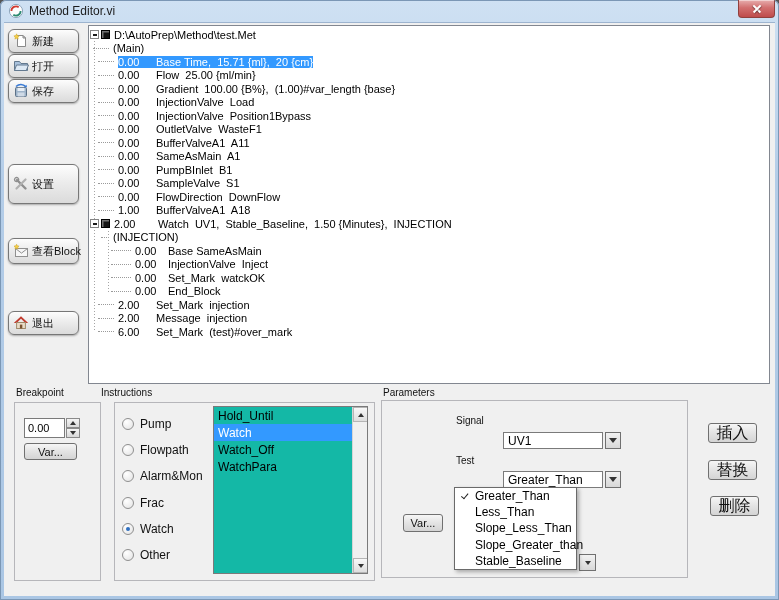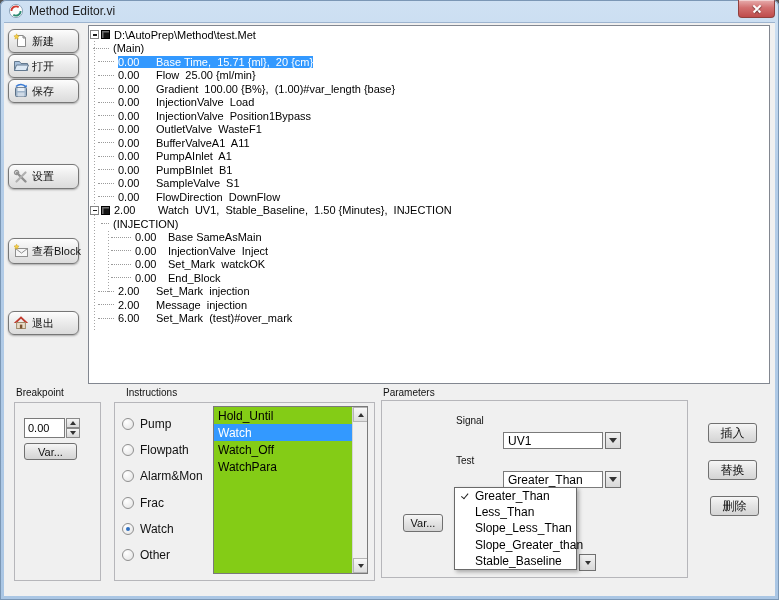--- a/index.html
+++ b/index.html
@@ -55,30 +55,30 @@
   .spinfield{width:41px;height:20px;border:1px solid #7a7a7a;background:#fff;font:11px "Liberation Sans","DejaVu Sans",sans-serif;
     padding:0 3px;color:#000;}
   .spincol{width:14px;height:20px;display:flex;flex-direction:column;margin-left:1px;}
   .spinbtn{flex:1;border:1px solid #8a8a8a;background:linear-gradient(#f5f5f5,#d9d9d9);display:flex;align-items:center;justify-content:center;}
   .tri-up{width:0;height:0;border-left:3px solid transparent;border-right:3px solid transparent;border-bottom:4px solid #333;}
   .tri-down{width:0;height:0;border-left:3px solid transparent;border-right:3px solid transparent;border-top:4px solid #333;}
 
   .btn{position:absolute;border:1px solid #707070;border-radius:3px;
     background:linear-gradient(180deg,#f6f6f6,#e4e4e4 48%,#d4d4d4);
     font-size:11px;color:#111;display:flex;align-items:center;justify-content:center;cursor:default;}
-  .btn.cjk{font-size:12px;text-align:right;}
+  .btn.cjk{font-size:16px;text-align:right;}
 
   
   .radio-row{position:absolute;display:flex;align-items:center;gap:6px;font-size:12px;color:#111;height:14px;}
   .radio{width:12px;height:12px;border:1px solid #8f8f8f;border-radius:50%;flex:none;
     background:radial-gradient(circle at 35% 30%,#fff,#e2e2e2);position:relative;}
   .radio.on::after{content:"";position:absolute;left:3px;top:3px;width:4px;height:4px;border-radius:50%;background:#2f6fc0;}
 
   
-  .listbox{position:absolute;background:#84cc16;border:1px solid #7a7a7a;font-size:12px;overflow:hidden;text-align:center;}
+  .listbox{position:absolute;background:#14b8a6;border:1px solid #7a7a7a;font-size:12px;overflow:hidden;text-align:center;}
   .litem{height:17px;display:flex;align-items:center;padding-left:4px;color:#000;padding-right:18px;white-space:nowrap;}
   .litem.sel{background:#3399ff;color:#fff;}
   .lscroll{position:absolute;right:0;top:0;width:15px;height:100%;background:#f0f0f0;border-left:1px solid #d5d5d5;}
   .lsb{position:absolute;left:0;width:15px;height:15px;background:linear-gradient(#f8f8f8,#dedede);
     border:1px solid #b5b5b5;display:flex;align-items:center;justify-content:center;}
 
   
   .combo{position:absolute;display:flex;margin-left:47px;}
   .cfield{flex:1;height:17px;border:1px solid #7a7a7a;background:#fff;display:flex;align-items:center;
     padding:0 4px;font-size:12px;color:#000;white-space:nowrap;overflow:hidden;}
@@ -120,24 +120,25 @@
       <div class="vline" style="left:19px;top:205px;height:61px;"></div>
     <div class="trow" style="padding-left: 1px;"><span class="exp"><i></i></span><span class="nicon"></span><span class="ttext">D:\AutoPrep\Method\test.Met</span></div>
         <div class="trow" style="padding-left: 4px;"><span class="dash" style="width: 16px;"></span><span class="ttext">(Main)</span></div>
         <div class="trow" style="padding-left: 9px;"><span class="dash" style="width: 16px;"></span><span class="tnum sel" style="width: 38px;">0.00</span><span class="ttext sel">Base Time,  15.71 {ml},  20 {cm}</span></div>
         <div class="trow" style="padding-left: 9px;"><span class="dash" style="width: 16px;"></span><span class="tnum" style="width: 38px;">0.00</span><span class="ttext">Flow  25.00 {ml/min}</span></div>
         <div class="trow" style="padding-left: 9px;"><span class="dash" style="width: 16px;"></span><span class="tnum" style="width: 38px;">0.00</span><span class="ttext">Gradient  100.00 {B%},  (1.00)#var_length {base}</span></div>
         <div class="trow" style="padding-left: 9px;"><span class="dash" style="width: 16px;"></span><span class="tnum" style="width: 38px;">0.00</span><span class="ttext">InjectionValve  Load</span></div>
         <div class="trow" style="padding-left: 9px;"><span class="dash" style="width: 16px;"></span><span class="tnum" style="width: 38px;">0.00</span><span class="ttext">InjectionValve  Position1Bypass</span></div>
         <div class="trow" style="padding-left: 9px;"><span class="dash" style="width: 16px;"></span><span class="tnum" style="width: 38px;">0.00</span><span class="ttext">OutletValve  WasteF1</span></div>
         <div class="trow" style="padding-left: 9px;"><span class="dash" style="width: 16px;"></span><span class="tnum" style="width: 38px;">0.00</span><span class="ttext">BufferValveA1  A11</span></div>
-        <div class="trow" style="padding-left: 9px;"><span class="dash" style="width: 16px;"></span><span class="tnum" style="width: 38px;">0.00</span><span class="ttext">PumpAInlet  A1</span></div>
+        <div class="trow" style="padding-left: 9px;"><span class="dash" style="width: 16px;"></span><span class="tnum" style="width: 38px;">0.00</span><span class="ttext">SameAsMain  A1</span></div>
         <div class="trow" style="padding-left: 9px;"><span class="dash" style="width: 16px;"></span><span class="tnum" style="width: 38px;">0.00</span><span class="ttext">PumpBInlet  B1</span></div>
         <div class="trow" style="padding-left: 9px;"><span class="dash" style="width: 16px;"></span><span class="tnum" style="width: 38px;">0.00</span><span class="ttext">SampleValve  S1</span></div>
         <div class="trow" style="padding-left: 9px;"><span class="dash" style="width: 16px;"></span><span class="tnum" style="width: 38px;">0.00</span><span class="ttext">FlowDirection  DownFlow</span></div>
+        <div class="trow" style="padding-left: 9px;"><span class="dash" style="width: 16px;"></span><span class="tnum" style="width: 38px;">1.00</span><span class="ttext">BufferValveA1  A18</span></div>
         <div class="trow" style="padding-left: 1px;"><span class="exp"><i></i></span><span class="nicon"></span><span class="tnum" style="width: 44px;">2.00</span><span class="ttext">Watch  UV1,  Stable_Baseline,  1.50 {Minutes},  INJECTION</span></div>
         <div class="trow" style="padding-left: 12px;"><span class="dash" style="width: 8px;"></span><span class="ttext">(INJECTION)</span></div>
         <div class="trow" style="padding-left: 22px;"><span class="dash" style="width: 20px;"></span><span class="tnum" style="width: 33px;">0.00</span><span class="ttext">Base SameAsMain</span></div>
         <div class="trow" style="padding-left: 22px;"><span class="dash" style="width: 20px;"></span><span class="tnum" style="width: 33px;">0.00</span><span class="ttext">InjectionValve  Inject</span></div>
         <div class="trow" style="padding-left: 22px;"><span class="dash" style="width: 20px;"></span><span class="tnum" style="width: 33px;">0.00</span><span class="ttext">Set_Mark  watckOK</span></div>
         <div class="trow" style="padding-left: 22px;"><span class="dash" style="width: 20px;"></span><span class="tnum" style="width: 33px;">0.00</span><span class="ttext">End_Block</span></div>
         <div class="trow" style="padding-left: 9px;"><span class="dash" style="width: 16px;"></span><span class="tnum" style="width: 38px;">2.00</span><span class="ttext">Set_Mark  injection</span></div>
         <div class="trow" style="padding-left: 9px;"><span class="dash" style="width: 16px;"></span><span class="tnum" style="width: 38px;">2.00</span><span class="ttext">Message  injection</span></div>
         <div class="trow" style="padding-left: 9px;"><span class="dash" style="width: 16px;"></span><span class="tnum" style="width: 38px;">6.00</span><span class="ttext">Set_Mark  (test)#over_mark</span></div>
       </div>
@@ -150,21 +151,21 @@
         <div class="spinbtn">
             <span class="tri-up"></span>
           </div>
         <div class="spinbtn">
             <span class="tri-down"></span>
           </div>
       </div>
     </div>
     <div class="btn" style="left:20px;top:420px;width:53px;height:17px;">Var...</div>
 
-    <div class="glabel" style="left:122px;top:364px;">Instructions</div>
+    <div class="glabel" style="left:97px;top:364px;">Instructions</div>
     <div class="gb" style="left:110px;top:379px;width:261px;height:179px;"></div>
     <div id="radios"></div>
     <div class="listbox" id="listbox" style="left:209px;top:383px;width:155px;height:168px;">
       <div class="litem">Hold_Until</div>
         <div class="litem sel">Watch</div>
         <div class="litem">Watch_Off</div>
         <div class="litem">WatchPara</div>
         <div class="lscroll">
         <div class="lsb" style="top:0;">
             <span class="tri-up"></span>
@@ -247,21 +248,21 @@
           <svg width="16" height="16" viewBox="0 0 16 16">
             <rect x="2.5" y="4.5" width="11" height="9" rx="1" fill="#9fb4ca" stroke="#5c7187"></rect>
             <rect x="4.5" y="4.8" width="7" height="3.2" fill="#e9eff6"></rect>
             <rect x="4.5" y="9.5" width="7" height="4" fill="#cfdae6"></rect>
             <path d="M3 3.5c3-2.6 7-2.6 10 .3" fill="none" stroke="#3a7bd5" stroke-width="1.6"></path>
             <path d="M13.6 1.8l.3 2.4-2.3-.4z" fill="#3a7bd5"></path>
           </svg>
         </span>
         <span>保存</span>
       </div>
-      <div class="sbtn" style="top: 141px; height: 25px;">
+      <div class="sbtn" style="top: 141px; height: 40px;">
         <span class="icon">
           <svg width="16" height="16" viewBox="0 0 16 16">
             <path d="M4 4l8.5 8.5" stroke="#8f8f8f" stroke-width="2.4" stroke-linecap="round"></path>
             <path d="M12.5 3.5L3.5 12.5" stroke="#b0b0b0" stroke-width="2.2" stroke-linecap="round"></path>
             <circle cx="3.6" cy="3.6" r="2.1" fill="none" stroke="#8f8f8f" stroke-width="1.3"></circle>
           </svg>
         </span>
         <span>设置</span>
       </div>
       <div class="sbtn" style="top: 215px; height: 26px; text-align: center;">

